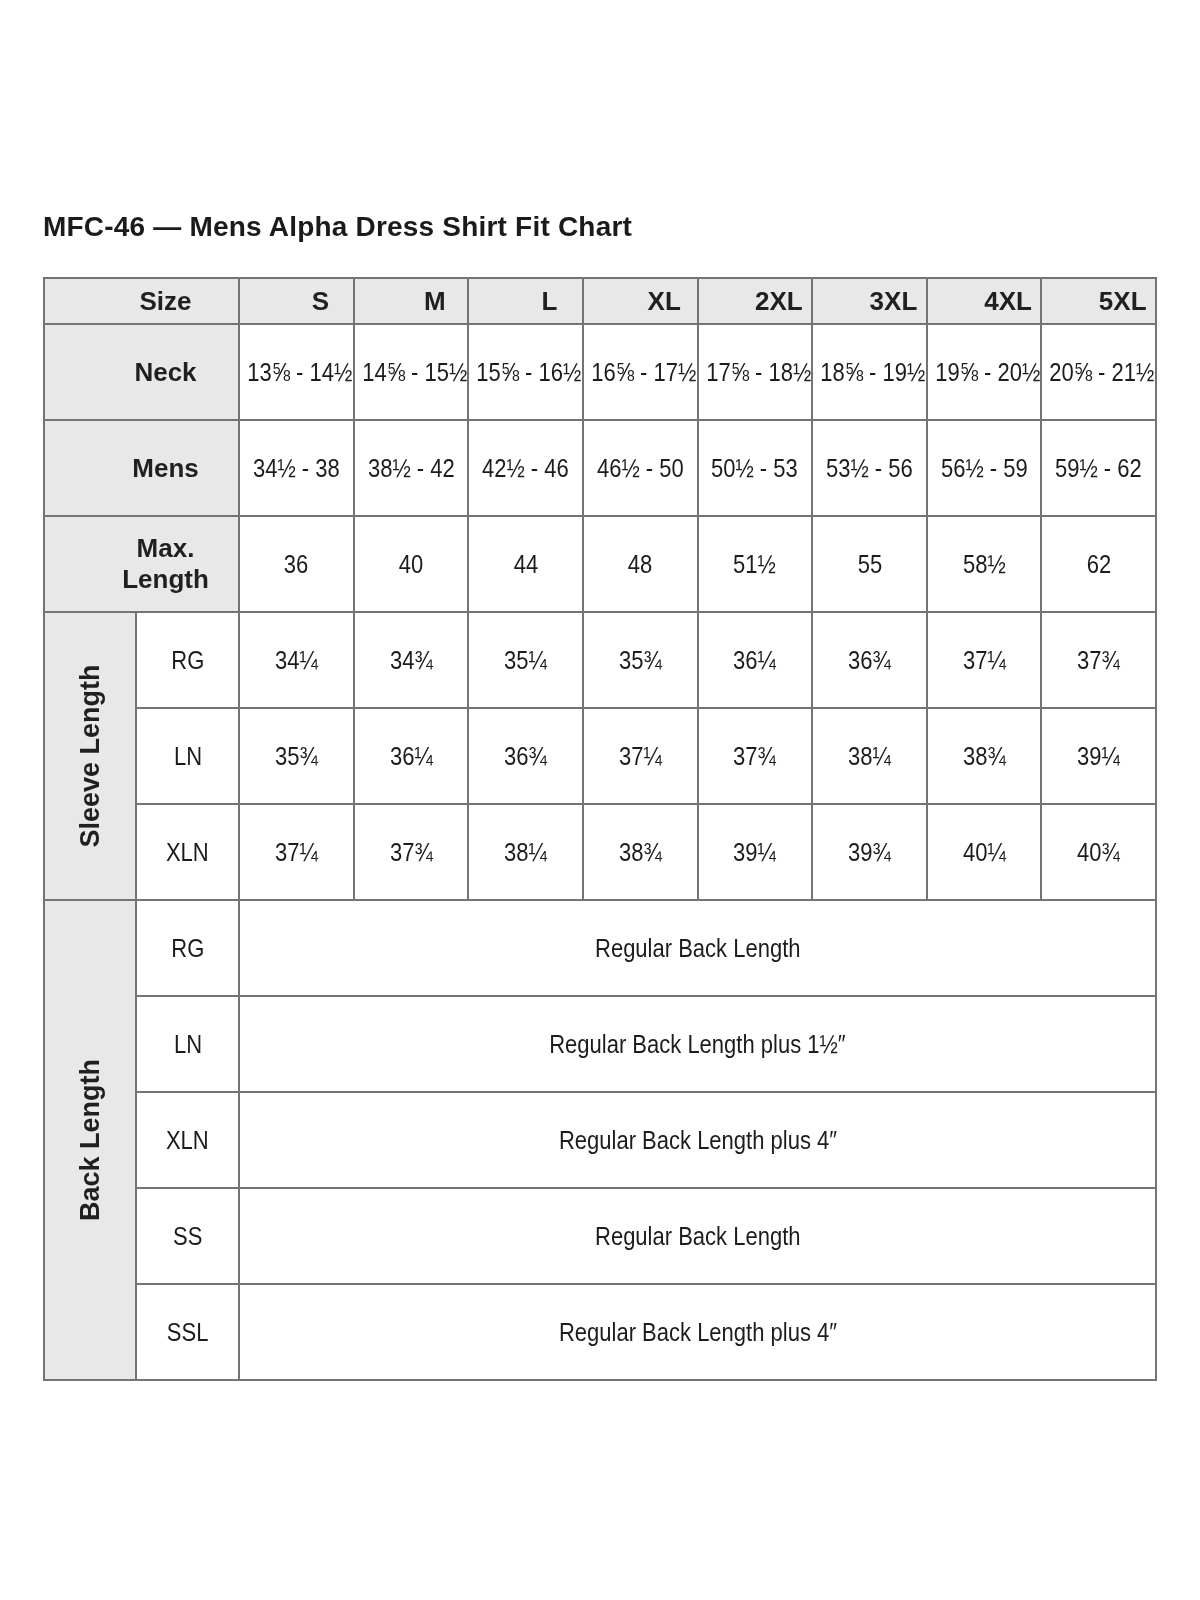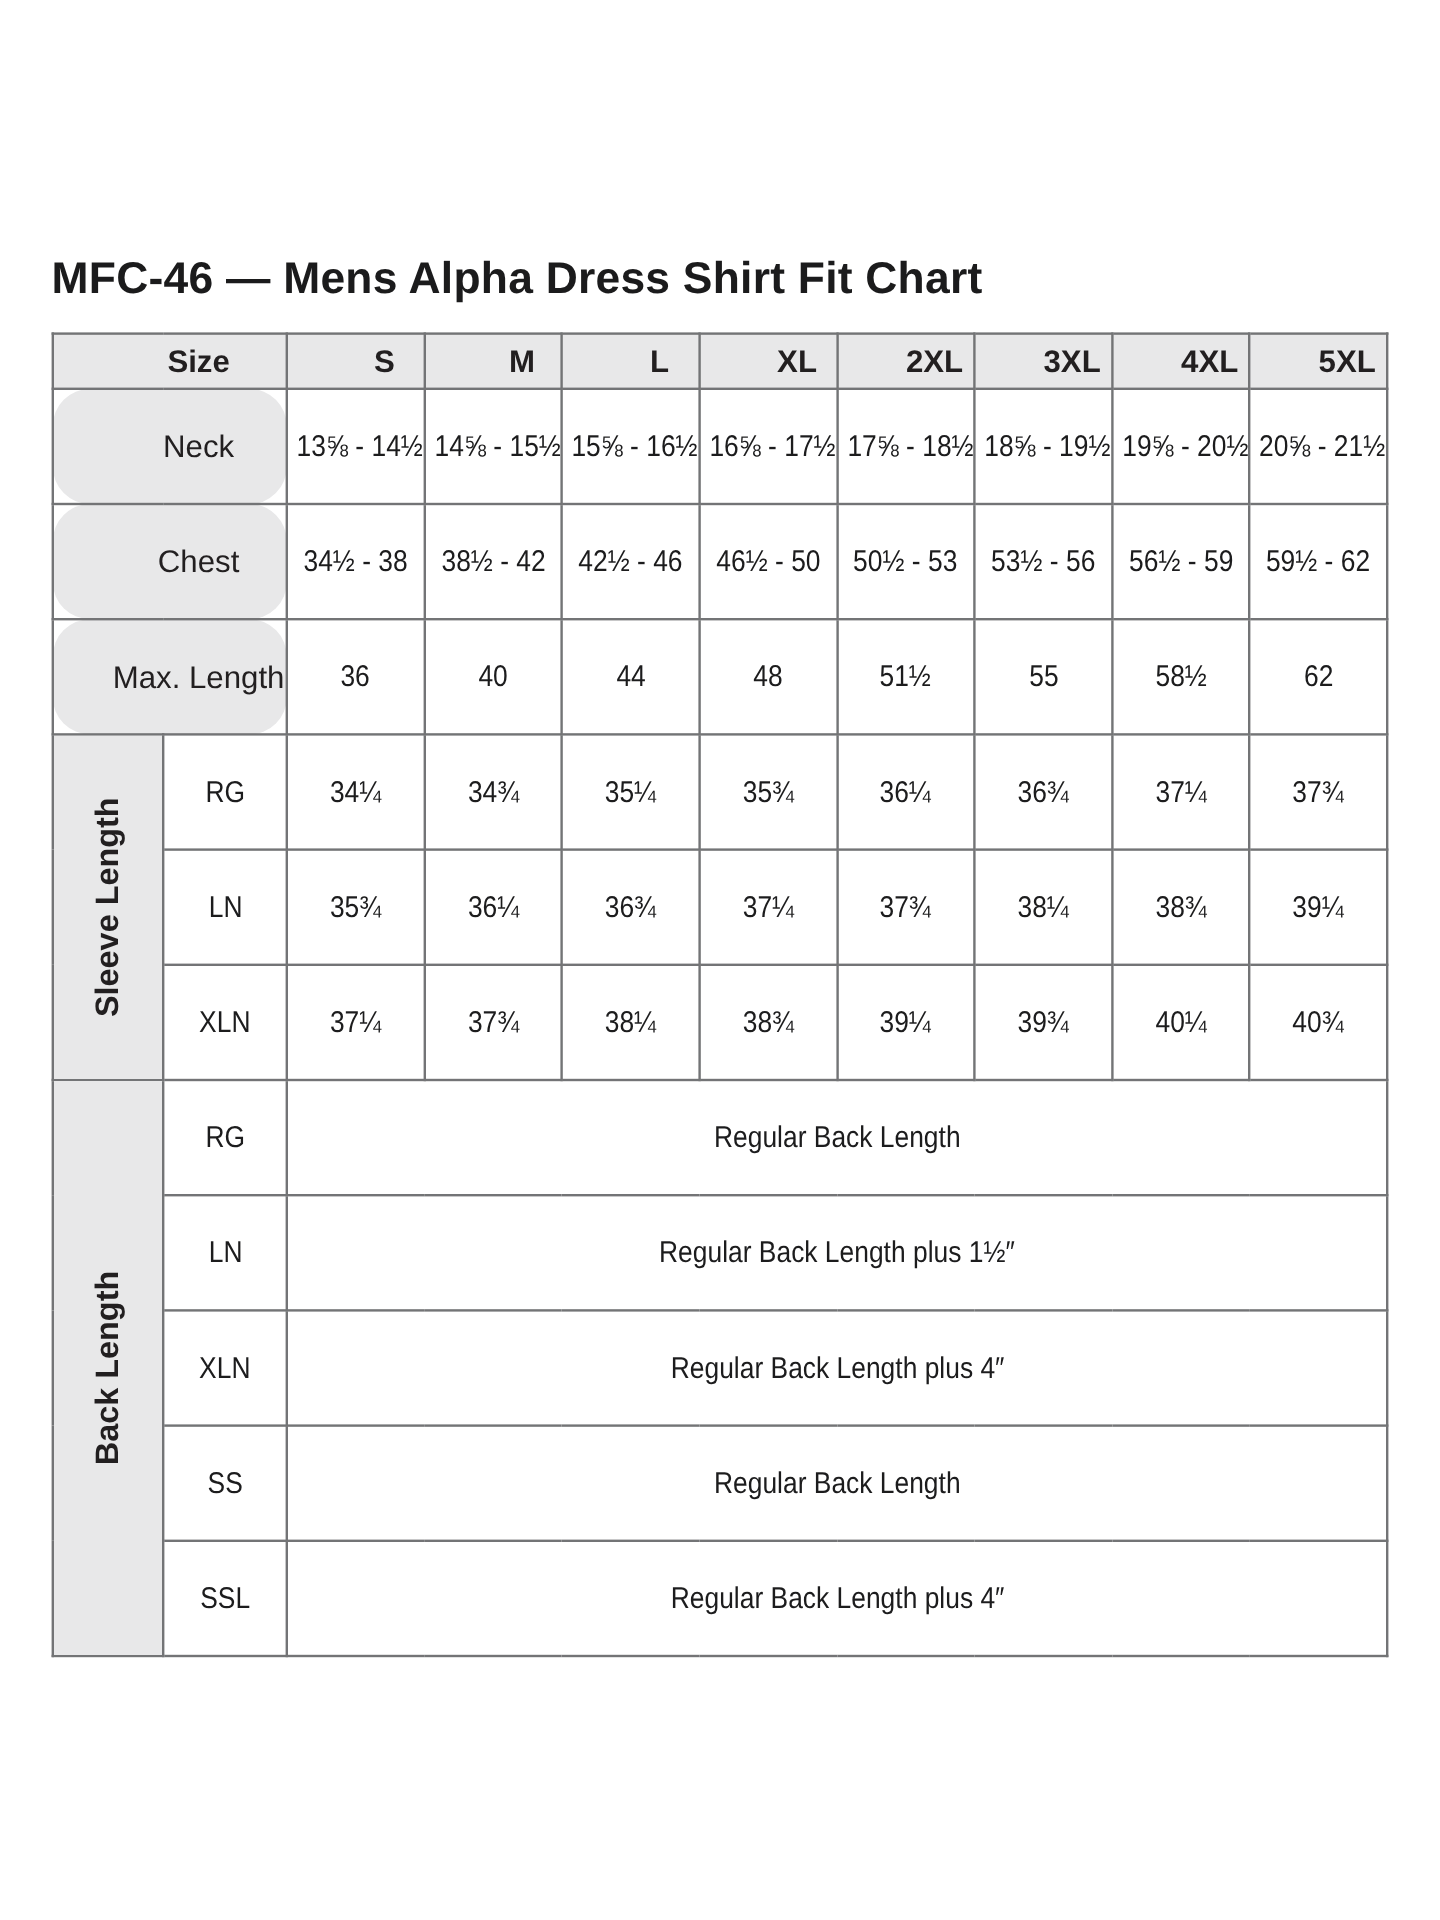--- a/index.html
+++ b/index.html
@@ -6,35 +6,35 @@
   html, body { margin: 0; padding: 0; }
   body {
     width: 1200px; height: 1600px;
     background: #ffffff;
     font-family: "Liberation Sans", "DejaVu Sans", sans-serif;
     color: #221f20;
   }
   .page { position: relative; width: 1200px; height: 1600px; overflow: hidden; }
   .title {
     position: absolute; left: 43px; top: 211px; margin: 0;
-    font-size: 37px; font-weight: bold; letter-spacing: 0.2px; color: #1b1b1c;
+    font-size: 28px; font-weight: bold; letter-spacing: 0.2px; color: #1b1b1c;
   }
   table.fit {
     position: absolute; left: 43px; top: 277px; width: 1114px;
     border-collapse: collapse; table-layout: fixed;
   }
   th, td {
     border: 2px solid #737476;
     text-align: center; vertical-align: middle; padding: 0;
   }
   .gray { background: #e8e8e9; padding-left: 48px; }
   tr.hrow { height: 46px; }
   tr.r { height: 96px; }
   .hdr { font-size: 26px; font-weight: bold; }
-  .rowhdr { font-size: 26px; font-weight: normal; border-radius: 31px; }
+  .rowhdr { font-size: 26px; font-weight: bold; }
   td.val, td.fitcell, td.spancell { background: #ffffff; }
   .cond {
     display: inline-block; white-space: nowrap;
     font-size: 25px; font-weight: 500; color: #1c1c1d;
     transform: scaleX(0.88);
   }
   .vcell { position: relative; }
   .vtext {
     position: absolute; top: 50%; left: 50%;
     transform: translate(-50%, -50%) rotate(-90deg);
@@ -81,21 +81,21 @@
       <td class="val"><span class="cond">14⅝ - 15½</span></td>
       <td class="val"><span class="cond">15⅝ - 16½</span></td>
       <td class="val"><span class="cond">16⅝ - 17½</span></td>
       <td class="val"><span class="cond">17⅝ - 18½</span></td>
       <td class="val"><span class="cond">18⅝ - 19½</span></td>
       <td class="val"><span class="cond">19⅝ - 20½</span></td>
       <td class="val"><span class="cond">20⅝ - 21½</span></td>
     </tr>
 
     <tr class="r">
-      <th colspan="2" class="gray rowhdr">Chest</th>
+      <th colspan="2" class="gray rowhdr">Mens</th>
       <td class="val"><span class="cond">34½ - 38</span></td>
       <td class="val"><span class="cond">38½ - 42</span></td>
       <td class="val"><span class="cond">42½ - 46</span></td>
       <td class="val"><span class="cond">46½ - 50</span></td>
       <td class="val"><span class="cond">50½ - 53</span></td>
       <td class="val"><span class="cond">53½ - 56</span></td>
       <td class="val"><span class="cond">56½ - 59</span></td>
       <td class="val"><span class="cond">59½ - 62</span></td>
     </tr>
 

